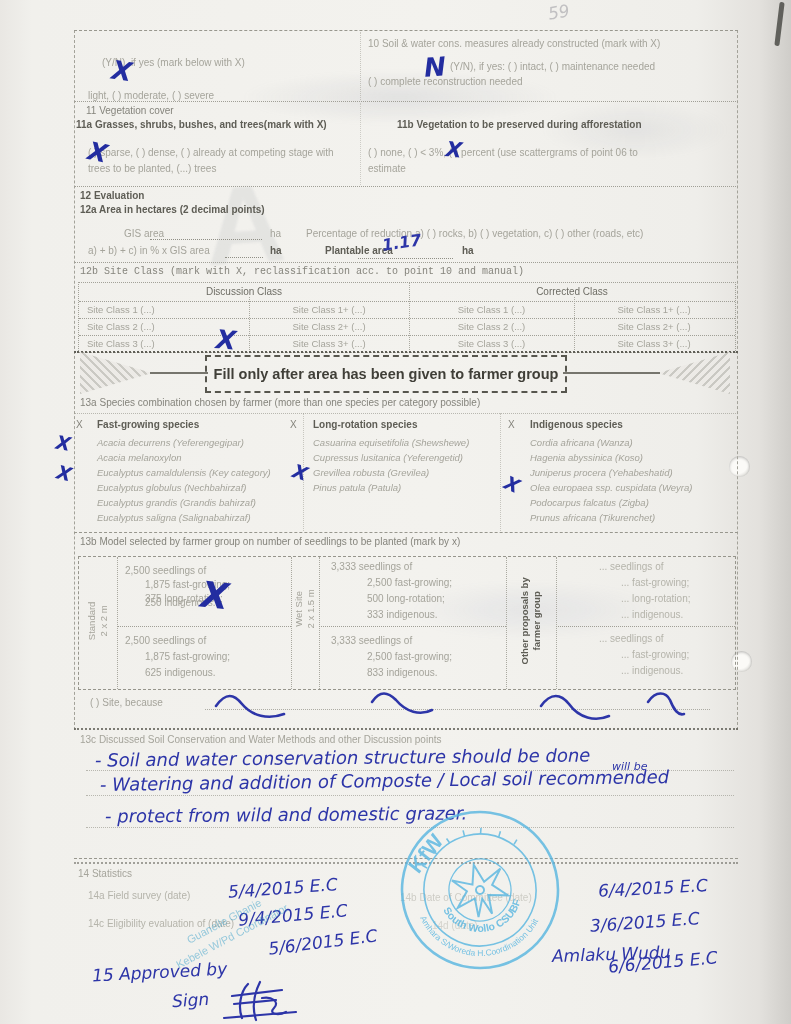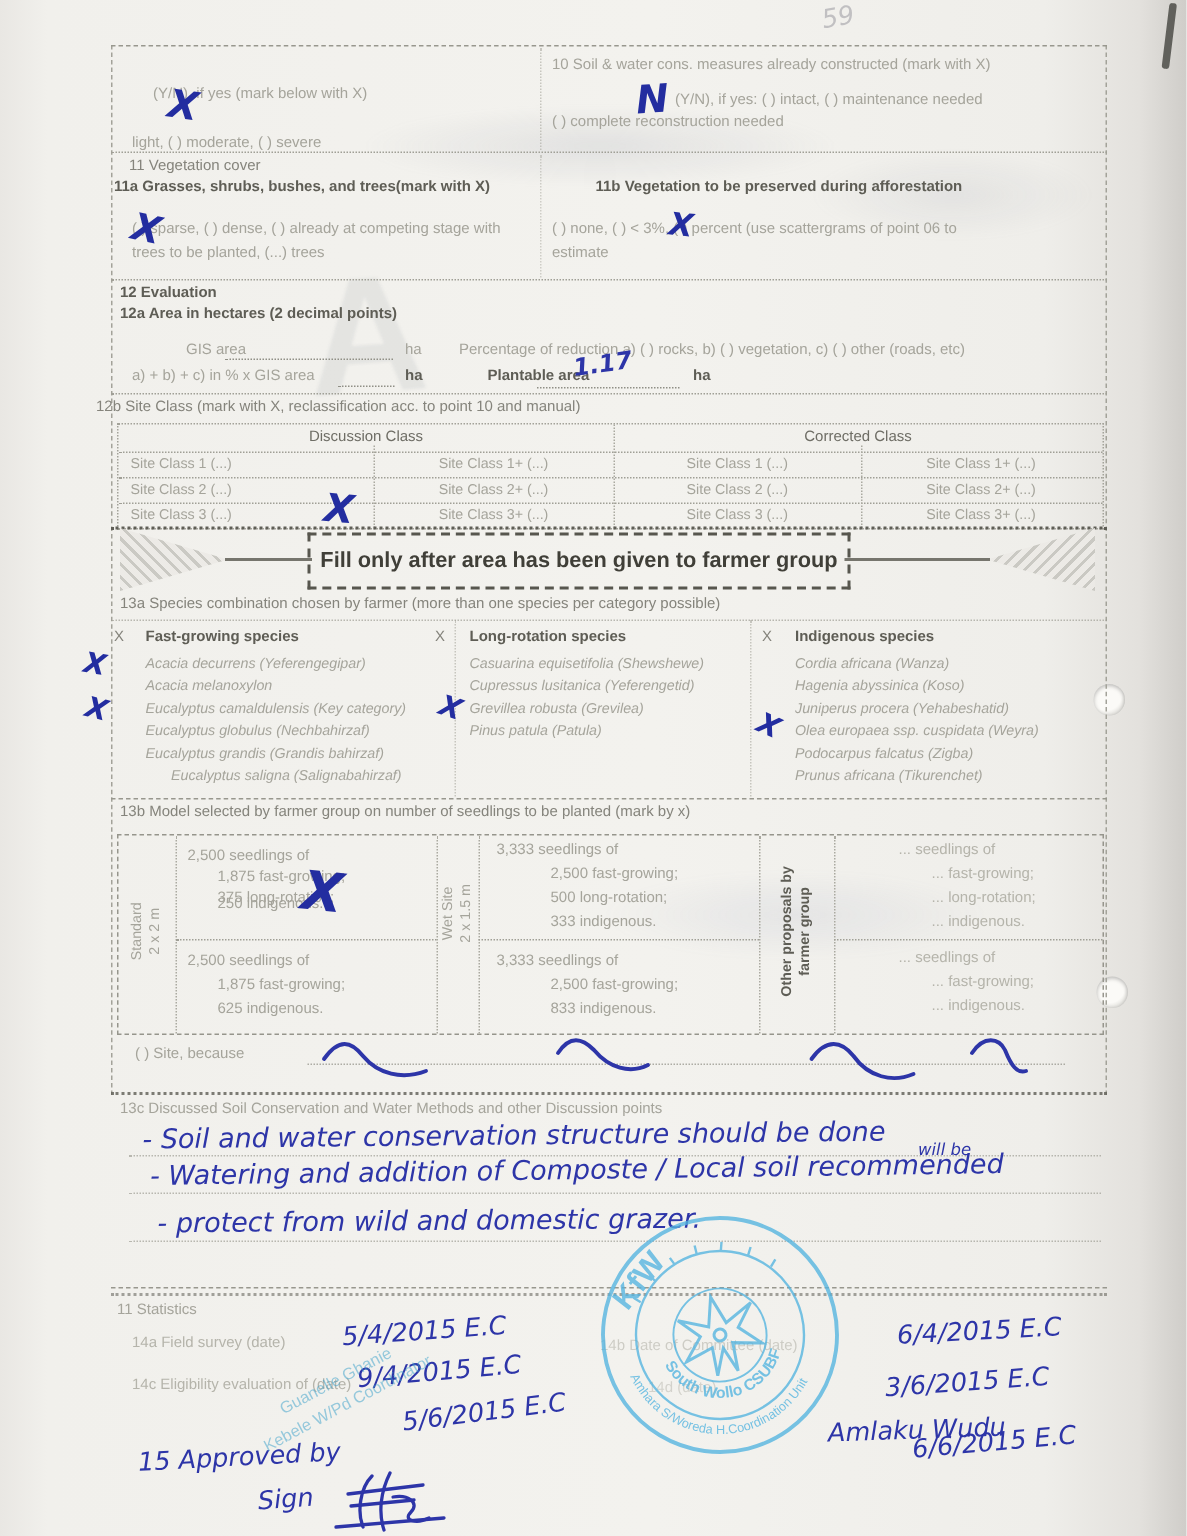--- a/index.html
+++ b/index.html
@@ -76,21 +76,21 @@
   <div class="abs p pf" style="left:306px;top:228px;width:430px;">Percentage of reduction a) (  ) rocks, b) (  ) vegetation, c) (  ) other (roads, etc)</div>
   <div class="abs p pf" style="left:88px;top:245px;">a) + b) + c) in % x GIS area</div>
   <div class="abs lead" style="left:225px;top:246px;width:38px;height:11px;"></div>
   <div class="abs p pb" style="left:270px;top:245px;">ha</div>
   <div class="abs p pb" style="left:306px;top:245px;padding-left:19px;">Plantable area</div>
   <div class="abs lead" style="left:358px;top:247px;width:95px;height:11px;"></div>
   <div class="abs hw" style="left:382px;top:233px;font-size:16px;font-weight:bold;transform:rotate(-8deg);">1.17</div>
   <div class="abs p pb" style="left:462px;top:245px;">ha</div>
   <div class="abs hr-dot" style="left:74px;top:262px;width:664px;"></div>
 
-  <div class="abs p" style="left:64px;top:266px;">12b Site Class (mark with X, reclassification acc. to point 10 and manual)</div>
+  <div class="abs p" style="left:80px;top:266px;font-family:Liberation Mono, monospace;">12b Site Class (mark with X, reclassification acc. to point 10 and manual)</div>
   <div class="abs" style="left:78px;top:282px;width:656px;height:69px;border:1px dotted #a3a299;">
     <div class="abs p" style="left:0;top:3px;width:330px;text-align:center;color:#6e6d65;">Discussion Class</div>
     <div class="abs p" style="left:330px;top:3px;width:326px;text-align:center;color:#6e6d65;">Corrected Class</div>
     <div class="abs hr-dot" style="left:0;top:18px;width:656px;"></div>
     <div class="abs hr-dot" style="left:0;top:35px;width:656px;"></div>
     <div class="abs hr-dot" style="left:0;top:52px;width:656px;"></div>
     <div class="abs vr-dot" style="left:170px;top:14px;height:55px;"></div>
     <div class="abs vr-dot" style="left:330px;top:0;height:69px;"></div>
     <div class="abs vr-dot" style="left:495px;top:14px;height:55px;"></div>
 
@@ -129,21 +129,21 @@
   <div class="abs vr-dot" style="left:500px;top:413px;height:118px;opacity:.6;"></div>
   <div class="abs hr-dot" style="left:74px;top:413px;width:664px;opacity:.7;"></div>
 
   <div class="abs p" style="left:76px;top:419px;">X</div>
   <div class="abs p pb" style="left:97px;top:419px;">Fast-growing species</div>
   <div class="abs p pf it" style="left:97px;top:437px;font-size:9.5px;">Acacia decurrens (Yeferengegipar)</div>
   <div class="abs p pf it" style="left:97px;top:452px;font-size:9.5px;">Acacia melanoxylon</div>
   <div class="abs p pf it" style="left:97px;top:467px;font-size:9.5px;">Eucalyptus camaldulensis (Key category)</div>
   <div class="abs p pf it" style="left:97px;top:482px;font-size:9.5px;">Eucalyptus globulus (Nechbahirzaf)</div>
   <div class="abs p pf it" style="left:97px;top:497px;font-size:9.5px;">Eucalyptus grandis (Grandis bahirzaf)</div>
-  <div class="abs p pf it" style="left:97px;top:512px;font-size:9.5px;margin-left:17px;">Eucalyptus saligna (Salignabahirzaf)</div>
+  <div class="abs p pf it" style="left:97px;top:512px;font-size:9.5px;">Eucalyptus saligna (Salignabahirzaf)</div>
   <div class="abs mark" style="left:56px;top:432px;font-size:19px;transform:rotate(10deg);">X</div>
   <div class="abs mark" style="left:57px;top:462px;font-size:19px;transform:rotate(14deg);">X</div>
 
   <div class="abs p" style="left:290px;top:419px;">X</div>
   <div class="abs p pb" style="left:313px;top:419px;">Long-rotation species</div>
   <div class="abs p pf it" style="left:313px;top:437px;font-size:9.5px;">Casuarina equisetifolia (Shewshewe)</div>
   <div class="abs p pf it" style="left:313px;top:452px;font-size:9.5px;">Cupressus lusitanica (Yeferengetid)</div>
   <div class="abs p pf it" style="left:313px;top:467px;font-size:9.5px;">Grevillea robusta (Grevilea)</div>
   <div class="abs p pf it" style="left:313px;top:482px;font-size:9.5px;">Pinus patula (Patula)</div>
   <div class="abs mark" style="left:293px;top:461px;font-size:19px;transform:rotate(18deg);">X</div>
@@ -234,21 +234,21 @@
   <div class="abs hr-dot" style="left:86px;top:770px;width:648px;opacity:.7;"></div>
   <div class="abs hr-dot" style="left:86px;top:795px;width:648px;opacity:.7;"></div>
   <div class="abs hr-dot" style="left:86px;top:827px;width:648px;opacity:.7;"></div>
   <div class="abs hw" style="left:95px;top:747px;font-size:18px;transform:rotate(-0.6deg);white-space:nowrap;">- Soil and water conservation structure should be done</div>
   <div class="abs hw" style="left:100px;top:770px;font-size:18px;transform:rotate(-0.8deg);white-space:nowrap;">- Watering and addition of Composte / Local soil recommended</div>
   <div class="abs hw" style="left:612px;top:760px;font-size:11px;">will be</div>
   <div class="abs hw" style="left:105px;top:804px;font-size:18px;transform:rotate(-0.5deg);white-space:nowrap;">- protect from wild and domestic grazer.</div>
   <div class="abs hr-dash" style="left:74px;top:858px;width:664px;"></div>
 
   <div class="abs hr-dark" style="left:74px;top:862px;width:664px;opacity:.55;"></div>
-  <div class="abs p pf" style="left:78px;top:868px;">11 Statistics</div>
+  <div class="abs p pf" style="left:78px;top:868px;">14 Statistics</div>
 
   <div class="abs p pxf" style="left:88px;top:890px;">14a Field survey (date)</div>
   <div class="abs hw" style="left:228px;top:878px;font-size:17px;transform:rotate(-4deg);white-space:nowrap;">5/4/2015 E.C</div>
   <div class="abs p pxf" style="left:400px;top:892px;opacity:.6;">14b Date of Committee (date)</div>
   <div class="abs hw" style="left:598px;top:878px;font-size:17px;transform:rotate(-3deg);white-space:nowrap;">6/4/2015 E.C</div>
 
   <div class="abs p pxf" style="left:88px;top:918px;">14c Eligibility evaluation of (date)</div>
   <div class="abs hw" style="left:238px;top:905px;font-size:17px;transform:rotate(-5deg);white-space:nowrap;">9/4/2015 E.C</div>
   <div class="abs p pxf" style="left:432px;top:920px;opacity:.5;">14d (date)</div>
   <div class="abs hw" style="left:590px;top:912px;font-size:17px;transform:rotate(-4deg);white-space:nowrap;">3/6/2015 E.C</div>

